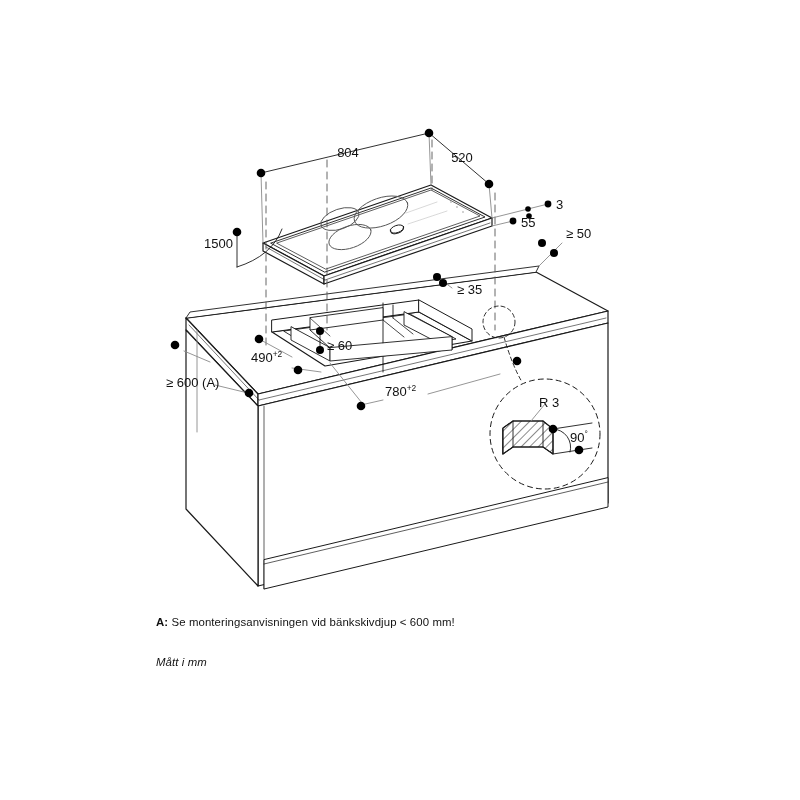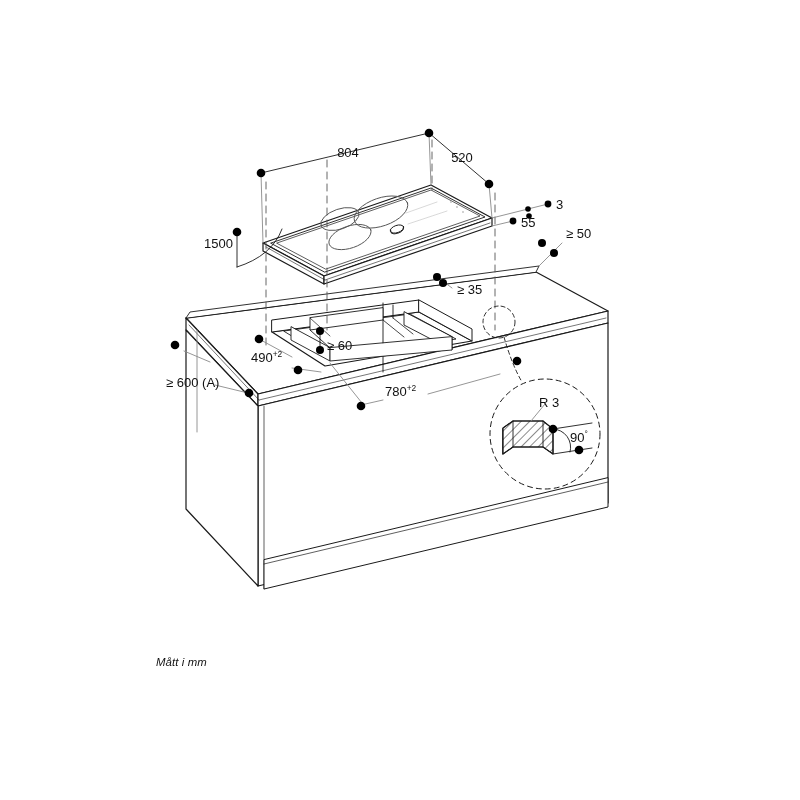--- a/index.html
+++ b/index.html
@@ -253,18 +253,22 @@
         <text class="dim-label" x="539" y="407" text-anchor="start">R 3</text>
 
         <text class="dim-label" x="570" y="442" text-anchor="start">
           <tspan>90</tspan><tspan class="deg-sup" dy="-5">°</tspan>
         </text>
       </g>
 
     </g>
   </svg>
 
+  <div class="note-block" id="note-a">
+    <span class="note-key">A:</span>
+    <span class="note-text">Se monteringsanvisningen vid bänkskivdjup &lt; 600 mm!</span>
+  </div>
 
   <div class="note-block" id="note-units">
     <span class="note-text">Mått i mm</span>
   </div>
 
 </div>
 
 </body></html>

